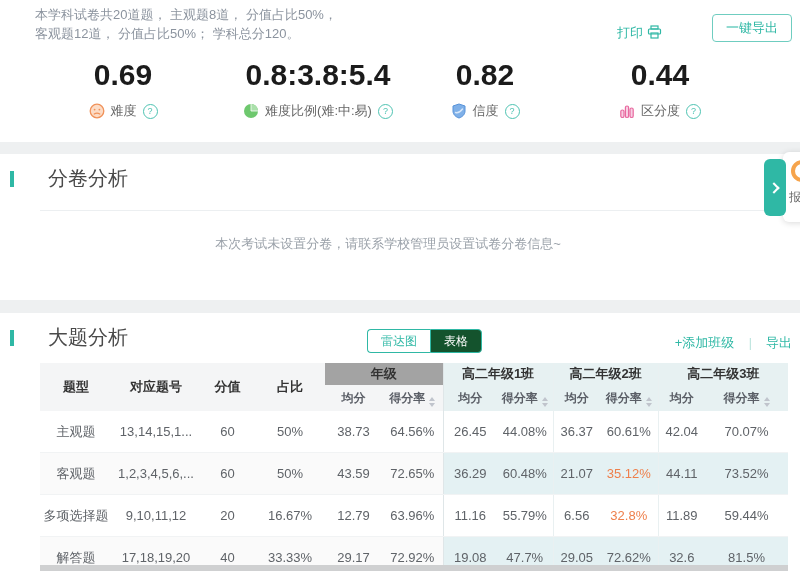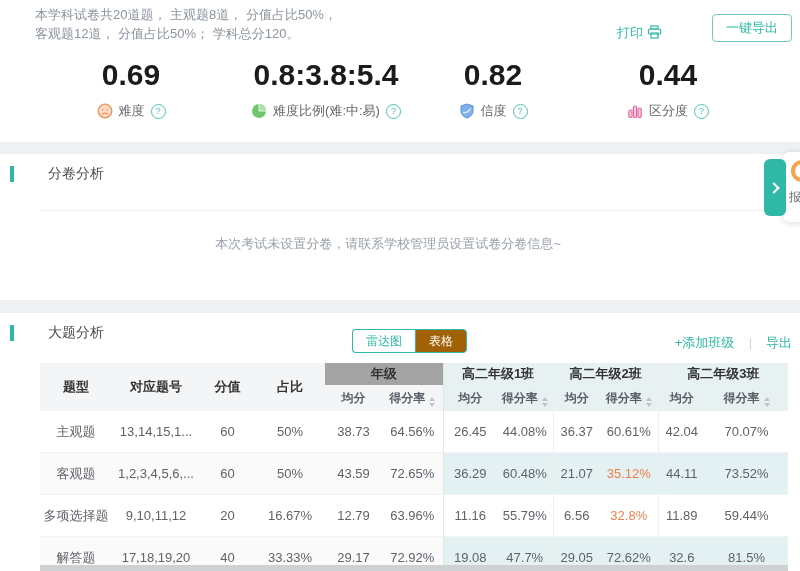--- a/index.html
+++ b/index.html
@@ -10,57 +10,57 @@
     -webkit-font-smoothing:antialiased;
   }
   .card{position:absolute;left:0;width:792px;background:#fff;padding-left:24px;}
   
   .card-summary{top:0;height:142px;}
   .summary-text{position:absolute;left:35px;top:5px;font-size:13px;line-height:19px;color:#8b939e;}
   .top-actions{position:absolute;right:24px;top:14px;display:flex;align-items:flex-end;gap:14px;}
   .print-link{display:flex;align-items:center;gap:4px;color:#2fb8a5;font-size:13px;cursor:pointer;}
   .export-btn{border:1px solid #6fcdc0;border-radius:4px;color:#2fb8a5;font-size:13px;
     padding:4px 13px;background:#fff;cursor:pointer;margin-left:36px;}
-  .metrics{position:absolute;left:36px;top:58px;display:flex;}
+  .metrics{position:absolute;left:28px;top:58px;display:flex;}
   .metric{text-align:center;}
   .metric:nth-child(1){width:190px;}
   .metric:nth-child(2){width:200px;}
   .metric:nth-child(3){width:134px;}
   .metric:nth-child(4){width:216px;}
   .metric-value{font-size:30px;font-weight:700;color:#1b1b1b;letter-spacing:0;line-height:34px;}
   .metric-label{margin-top:10px;display:flex;align-items:center;justify-content:center;gap:6px;}
   .metric-label span.lbl{font-size:13px;color:#666;}
   .qicon{width:13px;height:13px;border:1px solid #4ec3b2;border-radius:50%;color:#4ec3b2;
     font-size:9px;line-height:12px;text-align:center;display:inline-block;cursor:pointer;}
   .qicon::after{content:"?";}
   
   .card-subpaper{top:154px;height:146px;}
   .sec-title{position:absolute;left:10px;top:11px;display:flex;align-items:center;gap:34px;}
   .sec-bar{width:4px;height:16px;background:#2fb8a5;}
-  .sec-text{font-size:14px;color:#4a4a4a;}
+  .sec-text{font-size:20px;color:#4a4a4a;}
   .sub-divider{position:absolute;left:40px;right:40px;top:56px;height:1px;background:#ecefF1;background:#eceff1;}
   .empty-text{position:absolute;left:0;right:40px;top:81px;text-align:center;font-size:13px;color:#9aa1a9;}
   
   .drawer-tab{position:absolute;left:764px;top:159px;width:22px;height:57px;background:#2fb8a5;
     border-radius:6px;display:flex;align-items:center;justify-content:center;cursor:pointer;z-index:3;}
   .chev{width:6px;height:6px;border-top:2px solid #fff;border-right:2px solid #fff;
     transform:rotate(45deg);margin-left:-2px;}
   .report-panel{position:absolute;left:783px;top:152px;width:46px;height:70px;background:#fff;
     border-radius:6px;box-shadow:0 1px 6px rgba(0,0,0,.15);z-index:2;
     display:flex;flex-direction:column;align-items:flex-start;padding:8px 0 0 6px;box-sizing:border-box;}
   .report-icon{width:14px;height:14px;border:4px solid #f6a44c;border-radius:50%;margin-left:2px;}
   .report-label{font-size:12px;color:#666;margin-top:7px;white-space:nowrap;}
   
   .card-major{top:313px;height:293px;}
-  .toggle{position:absolute;left:352px;top:16px;display:flex;cursor:pointer;}
+  .toggle{position:absolute;left:367px;top:16px;display:flex;cursor:pointer;}
   .toggle .opt{font-size:12px;line-height:22px;height:22px;padding:0 13px;border:1px solid #2fb8a5;
     color:#2fb8a5;background:#fff;}
   .toggle .opt:first-child{border-radius:4px 0 0 4px;border-right:none;}
   .toggle .opt:last-child{border-radius:0 4px 4px 0;}
-  .toggle .opt.active{background:#a16207;color:#fff;}
+  .toggle .opt.active{background:#14532d;color:#fff;}
   .links{position:absolute;right:24px;top:21px;font-size:13px;color:#2fb8a5;display:flex;align-items:center;gap:10px;}
   .links .sep{color:#9fd9cf;font-size:12px;}
   .links span{cursor:pointer;}
   table.major{border-collapse:collapse;table-layout:fixed;width:748px;position:absolute;left:40px;top:50px;}
   table.major col.c1{width:72px;} table.major col.c2{width:88px;}
   table.major col.c3{width:55px;} table.major col.c4{width:70px;}
   table.major col.c5{width:57px;} table.major col.c6{width:61px;}
   table.major col.c7{width:54px;} table.major col.c8{width:56px;}
   table.major col.c9{width:47px;} table.major col.c10{width:58px;}
   table.major col.c11{width:47px;} table.major col.c12{width:83px;}

